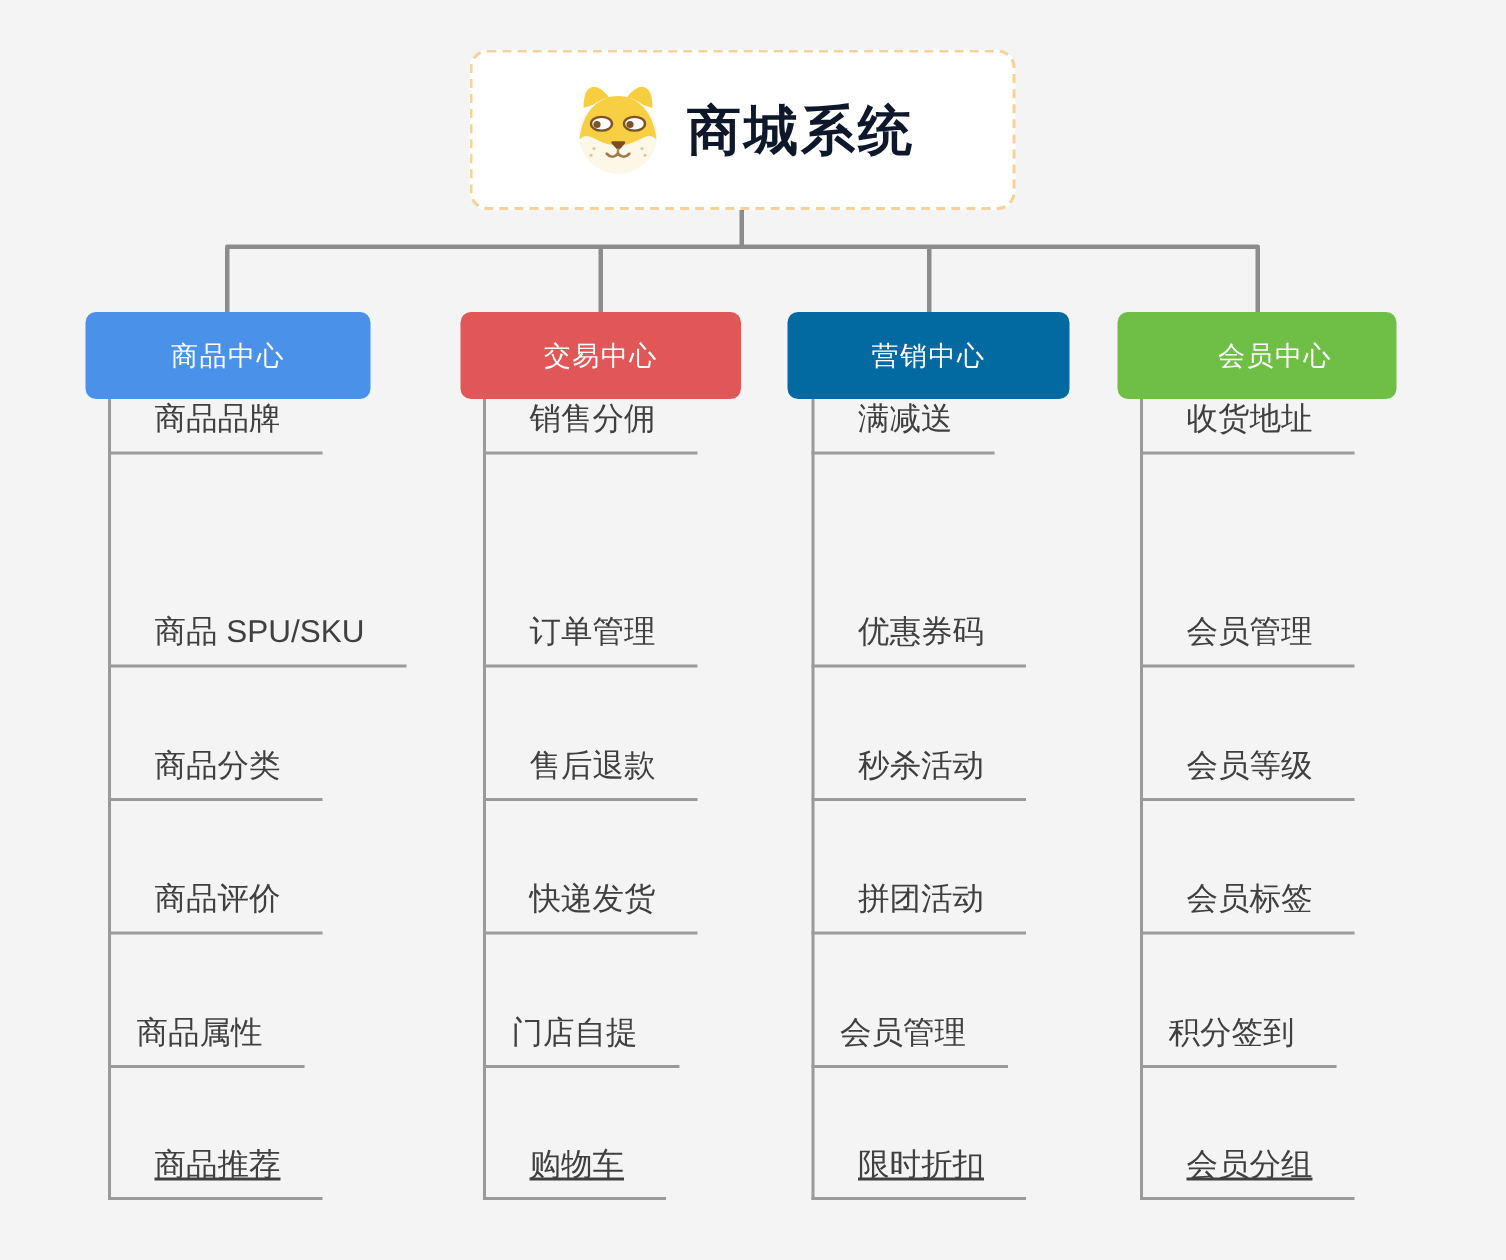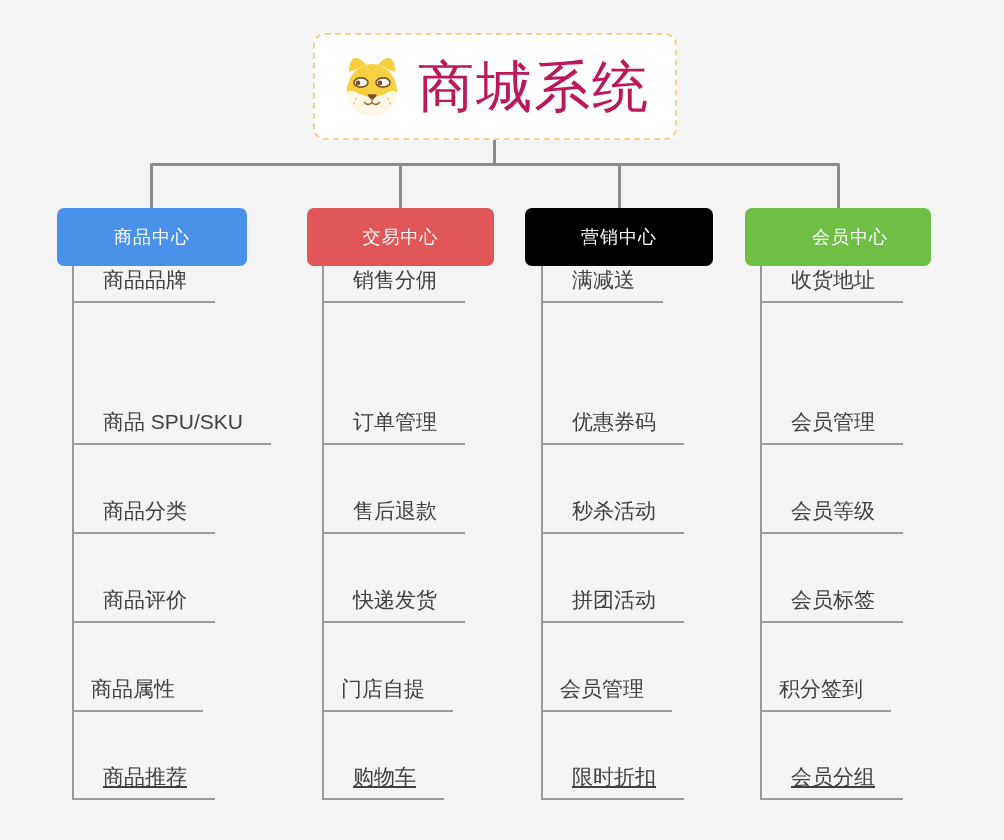--- a/index.html
+++ b/index.html
@@ -14,22 +14,23 @@
   
   .root-node {
     position: absolute; left: 313px; top: 33px; width: 364px; height: 107px;
     background: #ffffff;
     border: 2px dashed #f6d29b;
     border-radius: 12px;
     display: flex; align-items: center; justify-content: center; gap: 14px;
     cursor: pointer;
   }
   .root-title {
-    font-size: 56px; color: #be185d; letter-spacing: 2px; line-height: 1;
+    font-size: 36px; color: #0f172a; letter-spacing: 2px; line-height: 1;
     white-space: nowrap;
+    font-weight: bold;
   }
   .root-icon { width: 64px; height: 64px; flex: 0 0 auto; }
 
   
   .line { position: absolute; background: #8c8c8c; }
   .stem  { left: 493px; top: 140px; width: 3px; height: 24px; }
   .rail  { left: 150px; top: 163px; width: 690px; height: 3px; border-radius: 2px; }
   .drop  { top: 165px; width: 3px; height: 44px; }
   .drop-1 { left: 150px; }
   .drop-2 { left: 399px; }
@@ -110,21 +111,21 @@
 
   <div class="line stem"></div>
   <div class="line rail"></div>
   <div class="line drop drop-1"></div>
   <div class="line drop drop-2"></div>
   <div class="line drop drop-3"></div>
   <div class="line drop drop-4"></div>
 
   <div class="branch-box branch-box-1" style="background: rgb(74, 145, 233);">商品中心</div>
   <div class="branch-box branch-box-2" style="background: rgb(225, 86, 86);">交易中心</div>
-  <div class="branch-box branch-box-3" style="background: #000000;">营销中心</div>
+  <div class="branch-box branch-box-3" style="background: #0369a1;">营销中心</div>
   <div class="branch-box branch-box-4" style="background: rgb(111, 190, 69); padding-left: 24px;">会员中心</div>
 
   <div class="column column-1">
     <div class="trunk"></div>
     <div class="leaf">商品 SPU/SKU</div>
     <div class="leaf">商品分类</div>
     <div class="leaf">商品评价</div>
     <div class="leaf">商品属性</div>
     <div class="leaf">商品推荐</div>
     <div class="leaf">商品品牌</div>

